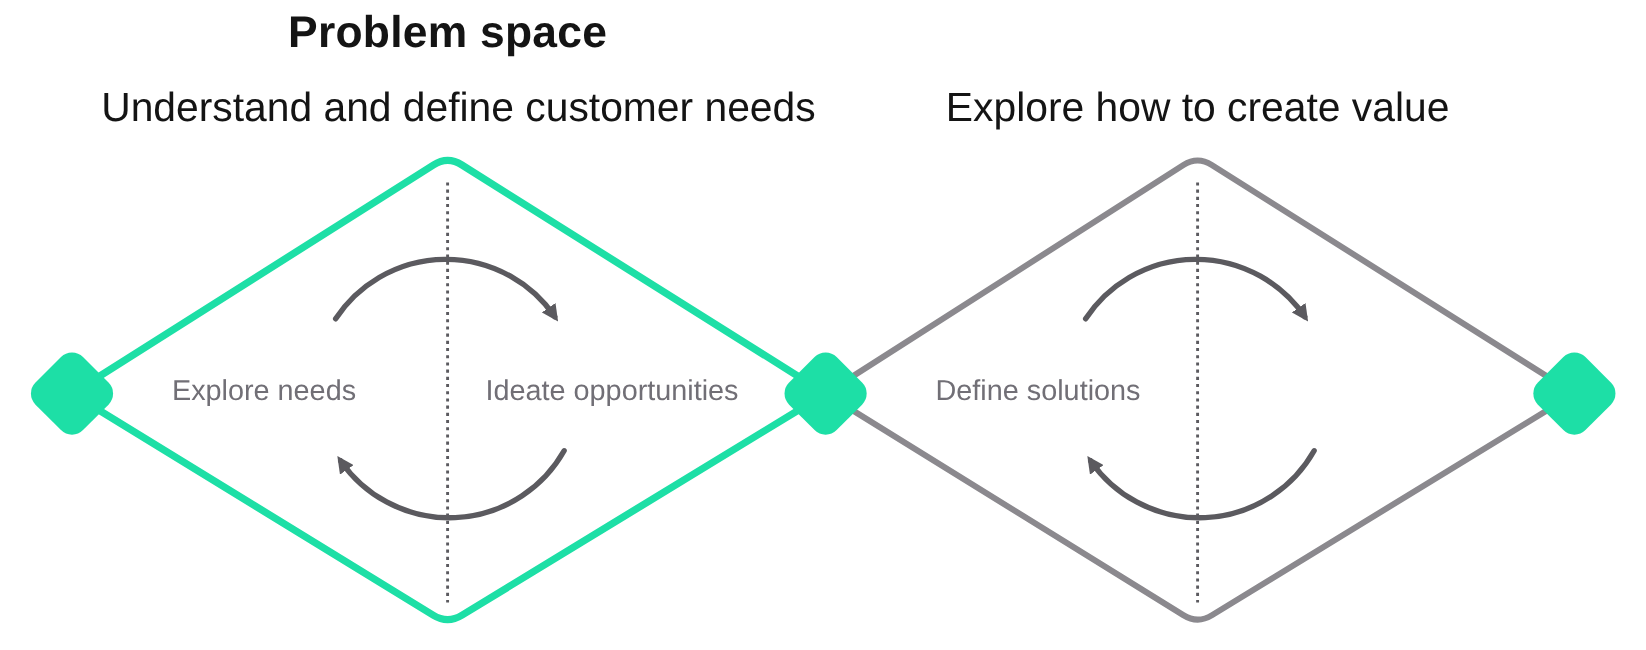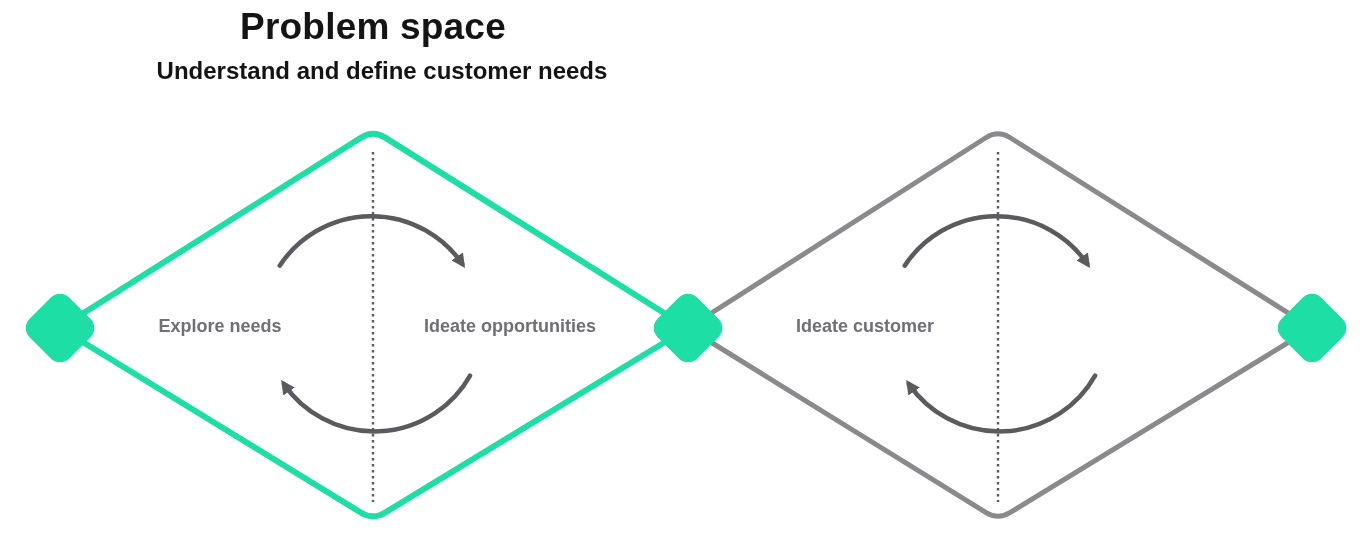--- a/index.html
+++ b/index.html
@@ -15,22 +15,22 @@
   body{font-family:"Liberation Sans",sans-serif;}
   .canvas{
     position:relative;
     width:1372px;height:542px;
     background:var(--background);
     overflow:hidden;
   }
   svg.diagram{position:absolute;left:0;top:0;}
   .txt{position:absolute;transform:translate(-50%,-50%);white-space:nowrap;text-align:center;}
   .title{font-size:37px;font-weight:700;color:var(--title_text);letter-spacing:0.2px;}
-  .subtitle{font-size:24px;font-weight:700;color:var(--title_text);}
-  .dlabel{font-size:18px;font-weight:700;color:var(--label_text);}
+  .subtitle{font-size:34px;font-weight:400;color:var(--title_text);margin-top:19px;}
+  .dlabel{font-size:24px;font-weight:400;color:var(--label_text);}
   .diamond-accent{fill:none;stroke:var(--accent);stroke-width:6;stroke-linejoin:round;stroke-linecap:round;}
   .diamond-muted{fill:none;stroke:var(--muted_line);stroke-width:5;stroke-linejoin:round;stroke-linecap:round;}
   .dotline{fill:none;stroke:var(--inner_line);stroke-width:2.4;stroke-dasharray:2.6 3.4;}
   .arc{fill:none;stroke:var(--inner_line);stroke-width:4.5;stroke-linecap:round;}
   .arrowhead{fill:var(--inner_line);}
   .node{fill:var(--accent);}
 </style>
 </head>
 <body>
 
@@ -56,18 +56,19 @@
     <path class="arc" d="M 904.7 265.7 A 110 110 0 0 1 1087.3 263.9" marker-end="url(#arrow)"></path>
     <path class="arc" d="M 1095.1 375.6 A 110 110 0 0 1 908.9 384.1" marker-end="url(#arrow)"></path>
 
     <rect class="node" x="-28" y="-28" width="56" height="56" rx="13" transform="translate(60 328) rotate(45)"></rect>
     <rect class="node" x="-28" y="-28" width="56" height="56" rx="13" transform="translate(688 328) rotate(45)"></rect>
     <rect class="node" x="-28" y="-28" width="56" height="56" rx="13" transform="translate(1312 328) rotate(45)"></rect>
   </svg>
 
   <div class="txt title" style="left:373px;top:27px;">Problem space</div>
   <div class="txt subtitle" style="left:382px;top:71px;">Understand and define customer needs</div>
+  <div class="txt subtitle" style="left:998px;top:71px;">Explore how to create value</div>
 
   <div class="txt dlabel" style="left:220px;top:326px;">Explore needs</div>
   <div class="txt dlabel" style="left:510px;top:326px;">Ideate opportunities</div>
-  <div class="txt dlabel" style="left:865px;top:326px;">Ideate customer</div>
+  <div class="txt dlabel" style="left:865px;top:326px;">Define solutions</div>
 
 </div>
 
 </body></html>

